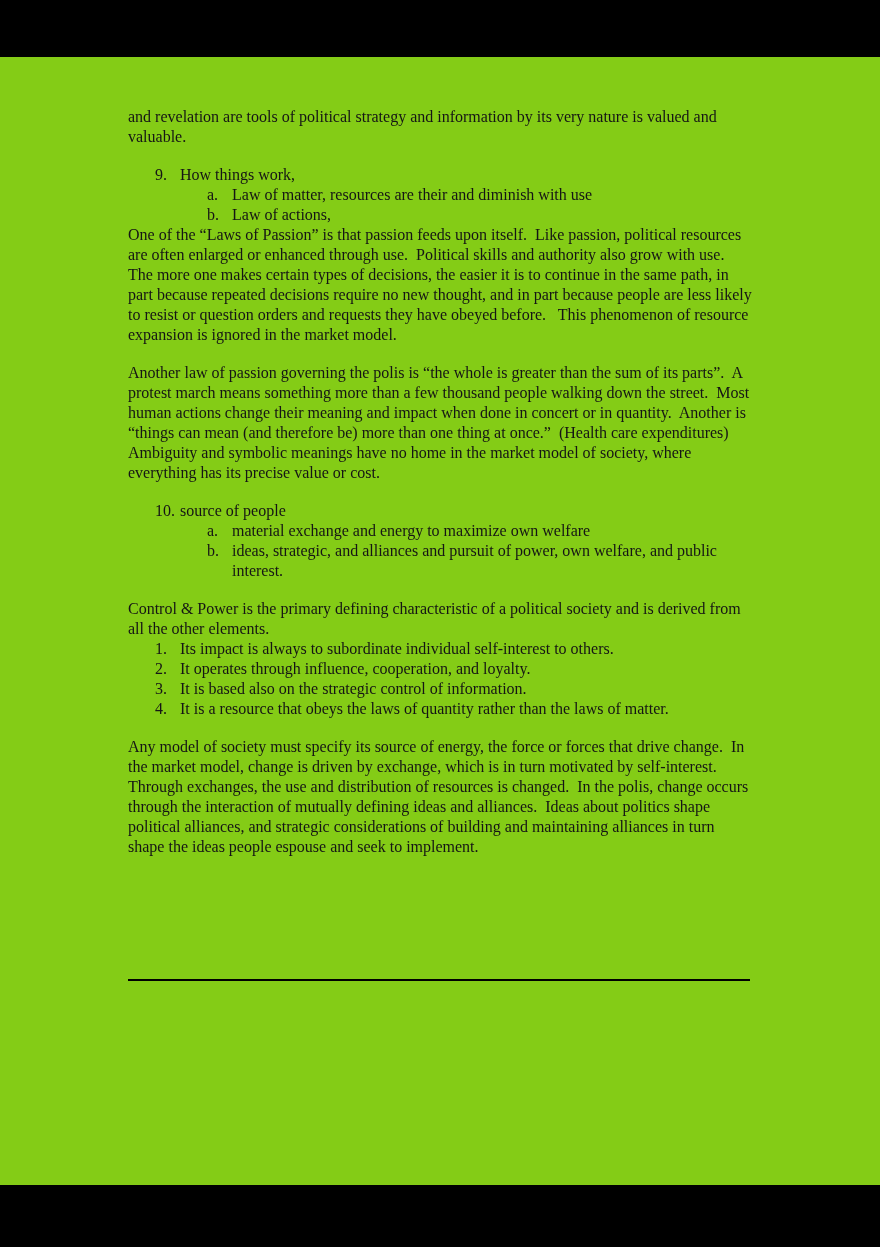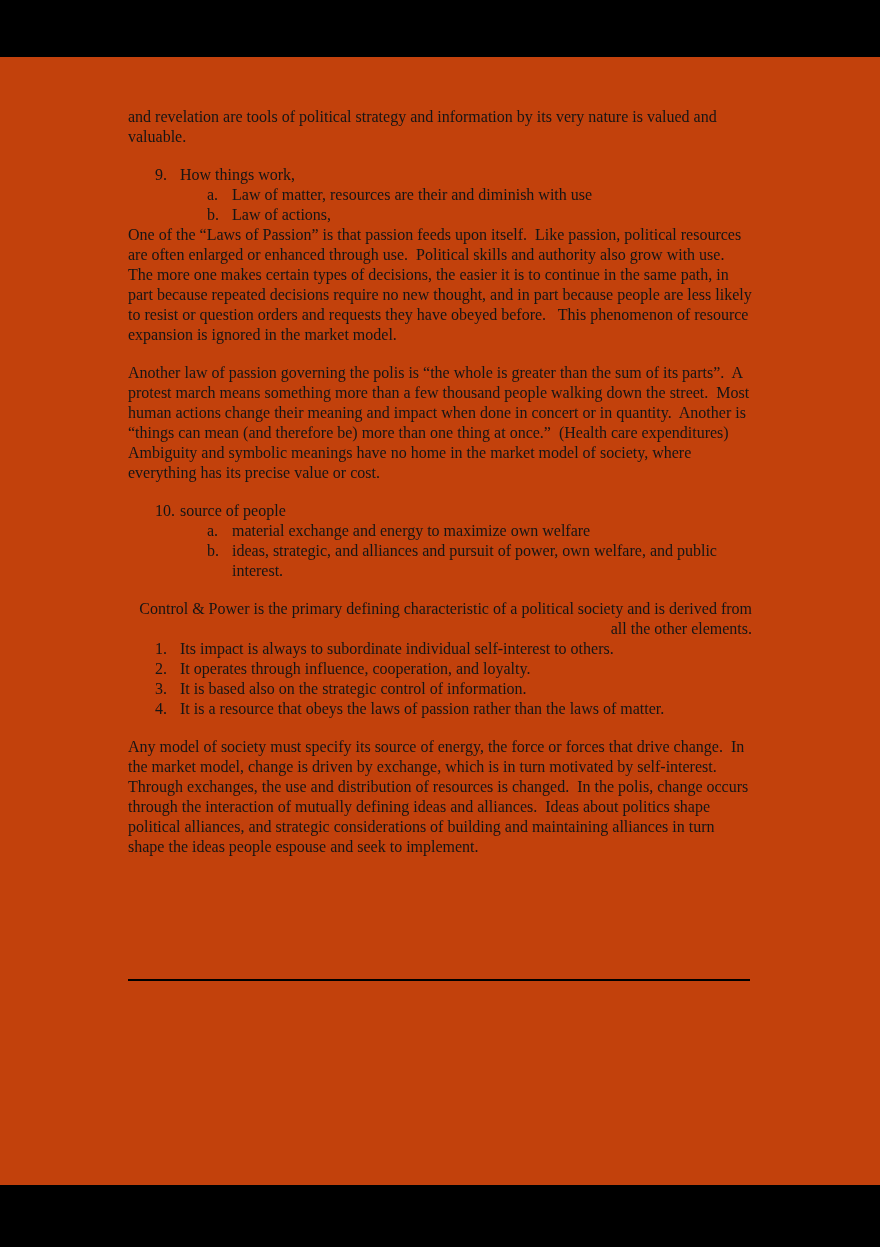--- a/index.html
+++ b/index.html
@@ -14,38 +14,37 @@
     background: #000;
     overflow: hidden;
     margin: 0 auto;
   }
   .page {
     position: absolute;
     top: 57px;
     left: 0;
     width: 880px;
     height: 1128px;
-    background: #c2410c;
+    background: #84cc16;
   }
   .content {
     box-sizing: border-box;
     padding: 50px 128px 0 128px;
     font-family: "Liberation Serif", "DejaVu Serif", serif;
     font-size: 16px;
     line-height: 20px;
     color: #151515;
     text-align: left;
   }
   p.para {
     margin: 0 0 18px 0;
     white-space: pre-wrap;
   }
   p.para.no-mb {
     margin-bottom: 0;
-    text-align: right;
   }
   .group {
     margin: 0;
   }
   .group.mb {
     margin-bottom: 18px;
   }
   .li {
     display: flex;
     align-items: flex-start;
@@ -122,21 +121,21 @@
         <div class="li l1">
           <span class="marker">2.</span>
           <span class="text">It operates through influence, cooperation, and loyalty.</span>
         </div>
         <div class="li l1">
           <span class="marker">3.</span>
           <span class="text">It is based also on the strategic control of information.</span>
         </div>
         <div class="li l1">
           <span class="marker">4.</span>
-          <span class="text">It is a resource that obeys the laws of passion rather than the laws of matter.</span>
+          <span class="text">It is a resource that obeys the laws of quantity rather than the laws of matter.</span>
         </div>
       </div>
 
       <p class="para">Any model of society must specify its source of energy, the force or forces that drive change.  In the market model, change is driven by exchange, which is in turn motivated by self-interest.  Through exchanges, the use and distribution of resources is changed.  In the polis, change occurs through the interaction of mutually defining ideas and alliances.  Ideas about politics shape political alliances, and strategic considerations of building and maintaining alliances in turn shape the ideas people espouse and seek to implement.</p>
 
     </div>
 
     <div class="rule"></div>
   </div>
 </div>

